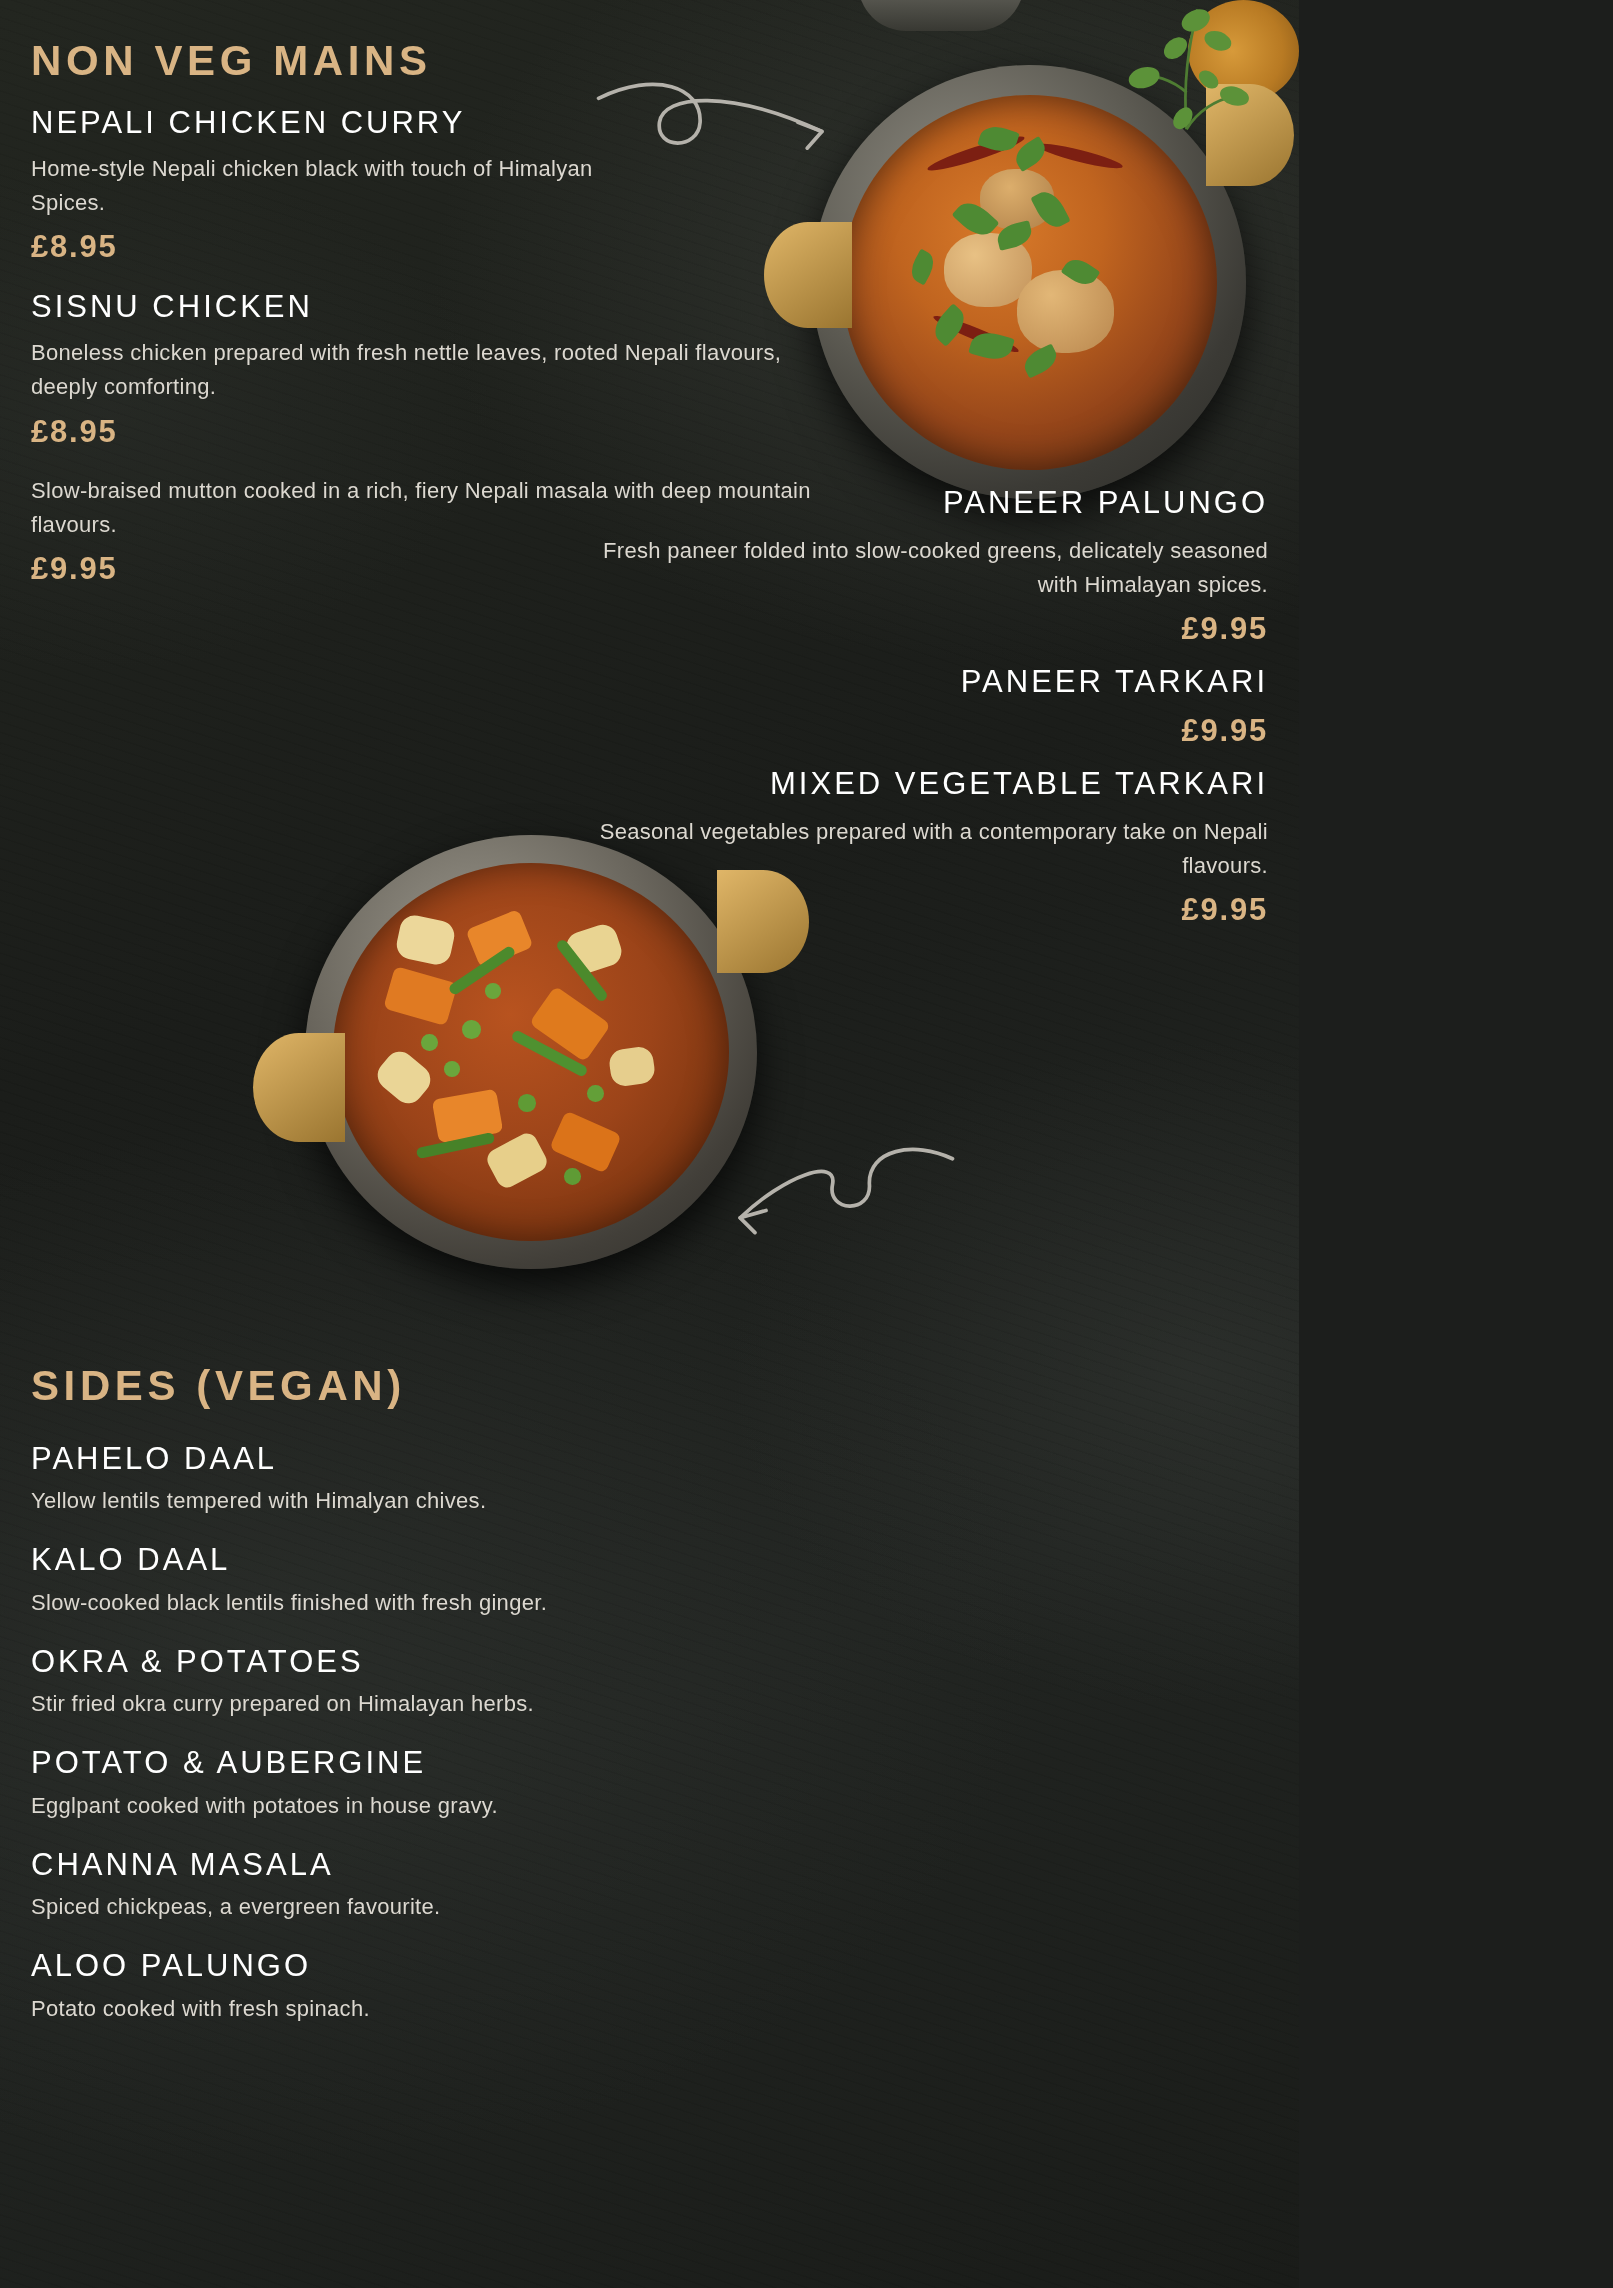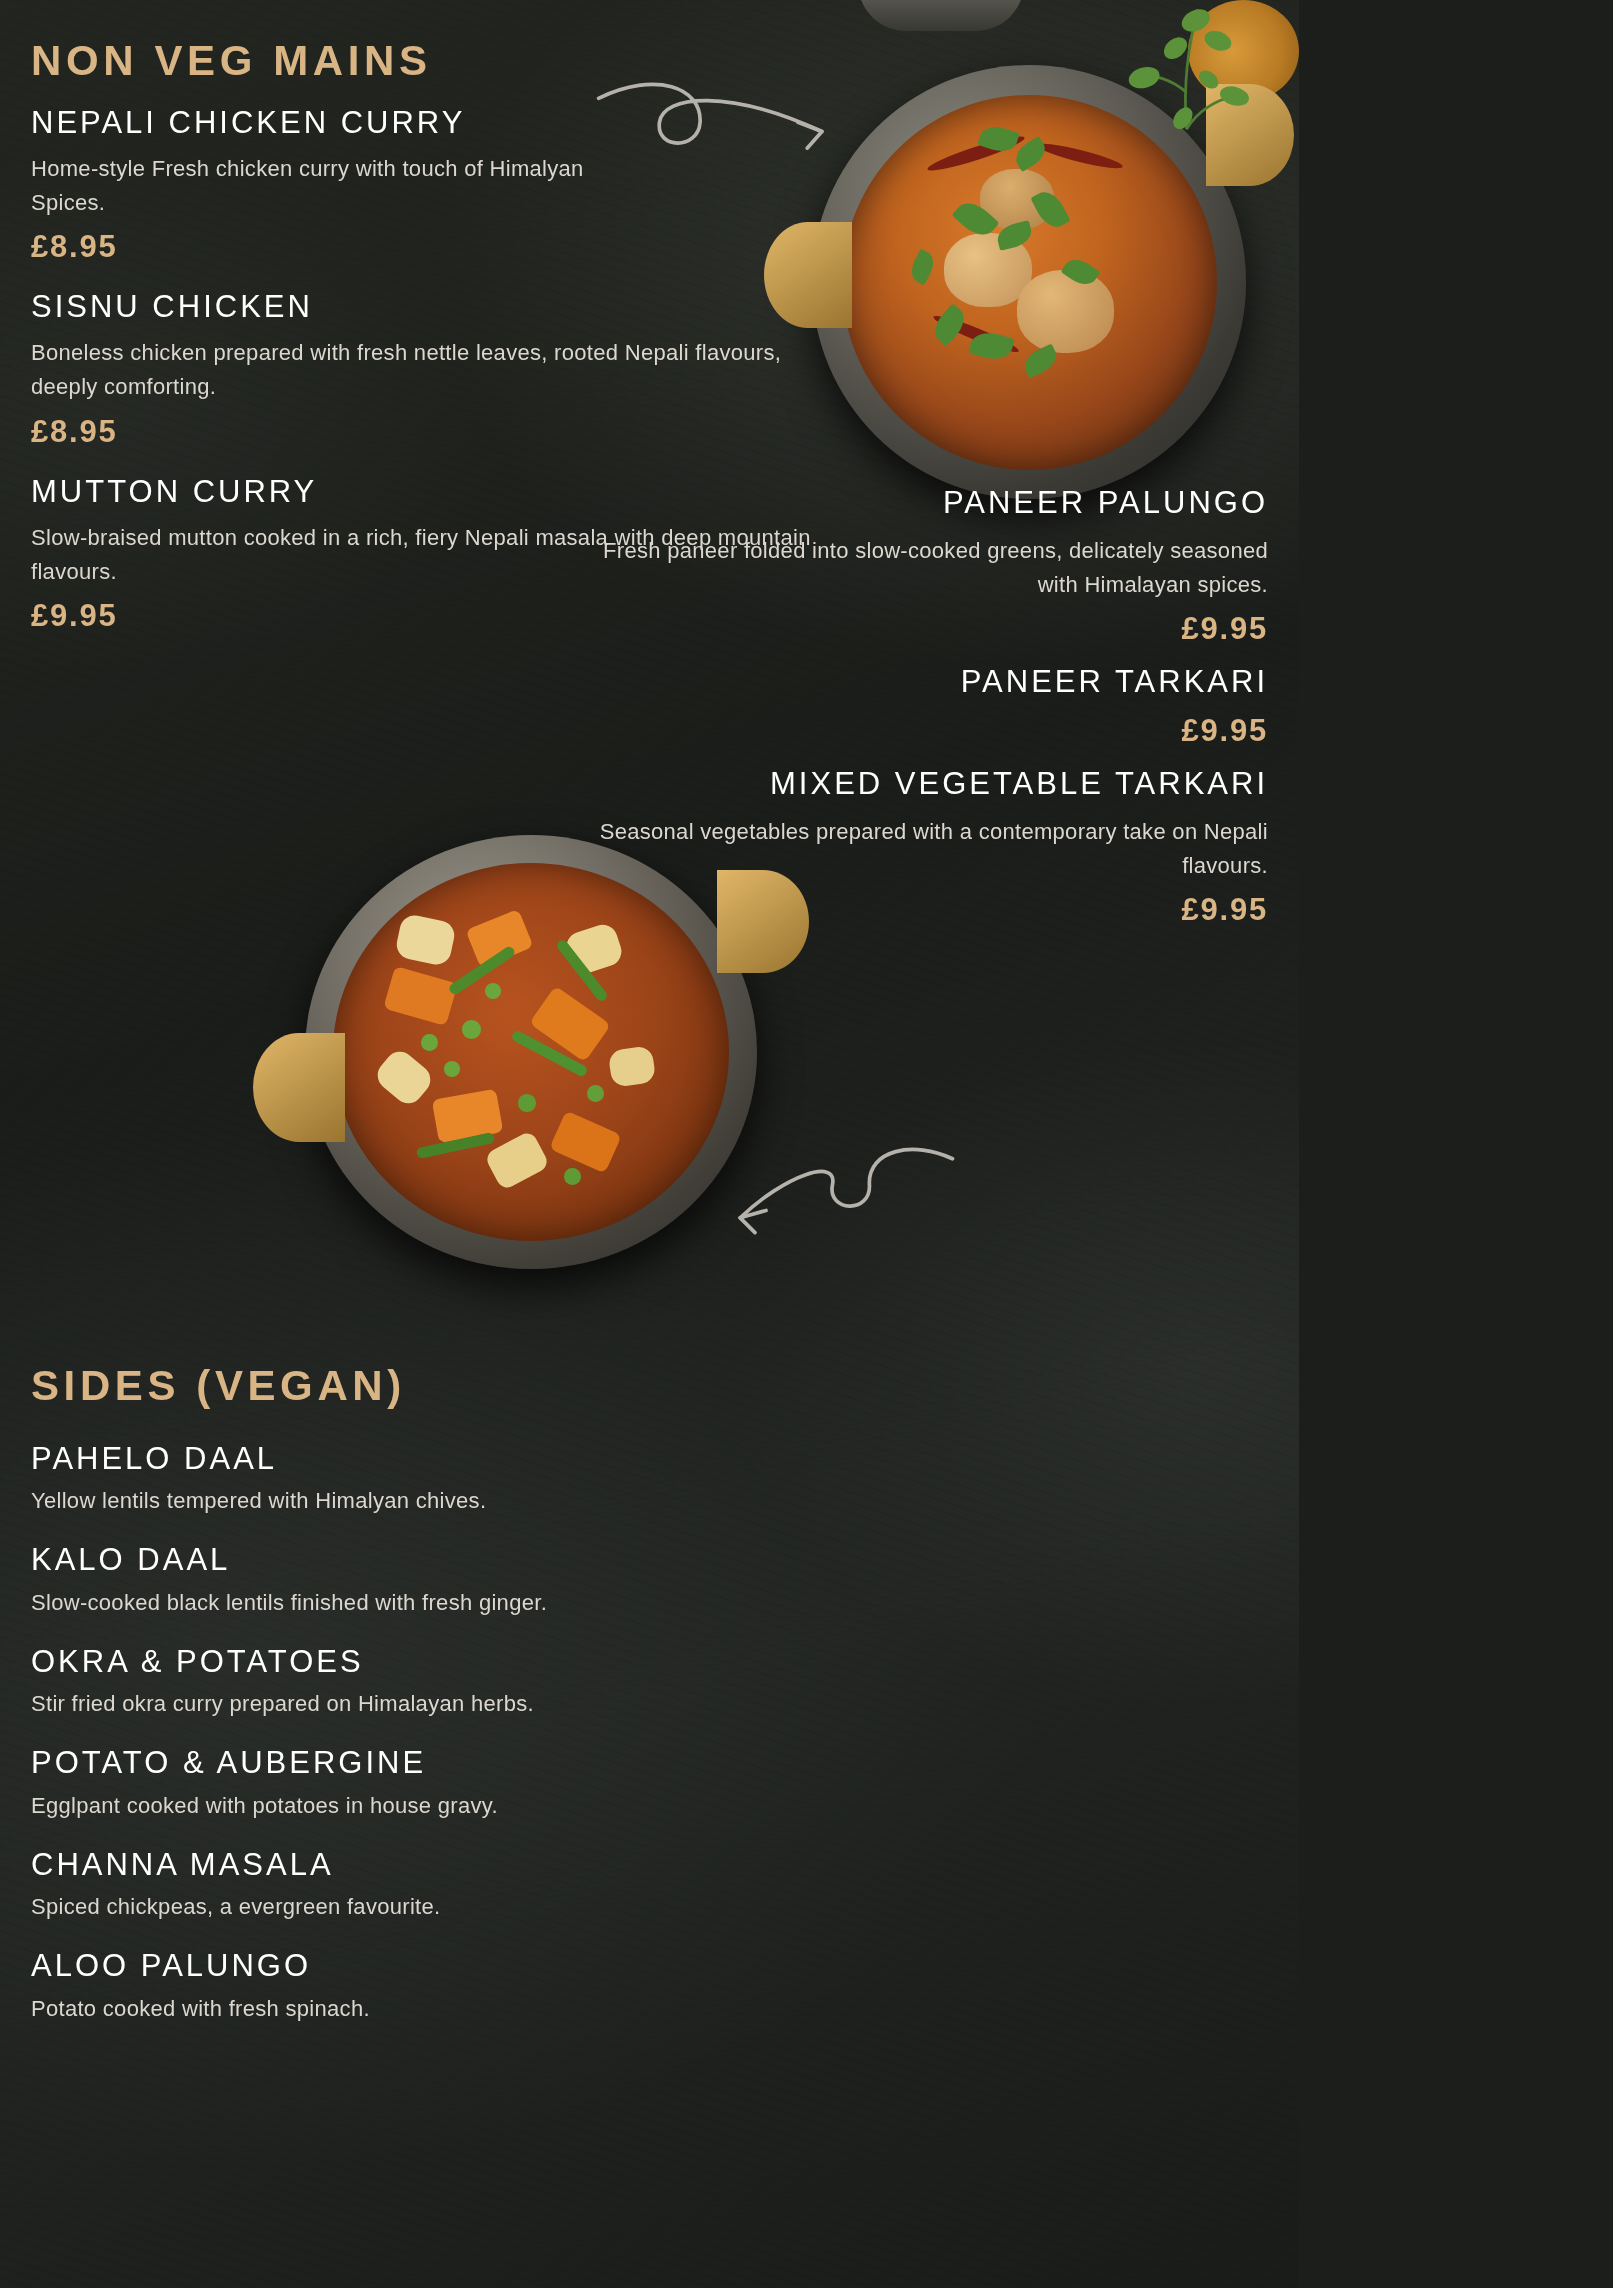--- a/index.html
+++ b/index.html
@@ -285,32 +285,31 @@
   <svg class="arrow-svg" style="left:729px; top:1144px;" width="231" height="120" viewBox="0 0 250 130">
     <path d="M242 16 C 200 -4, 150 6, 152 44 C 154 76, 106 74, 112 44 C 118 14, 60 34, 12 80" fill="none" stroke="#b5b2ab" stroke-width="4" stroke-linecap="round"></path>
     <path d="M12 80 L 40 72 M12 80 L 28 96" fill="none" stroke="#b5b2ab" stroke-width="4" stroke-linecap="round"></path>
   </svg>
 
   <div id="nonveg-block">
     <div class="section-title">NON VEG MAINS</div>
 
     <div class="dish">
       <div class="dish-name">NEPALI CHICKEN CURRY</div>
-      <div class="dish-desc" style="max-width:591px;">Home-style Fresh chicken curry with touch of Himalyan Spices.</div>
+      <div class="dish-desc" style="max-width:591px;">Home-style Nepali chicken black with touch of Himalyan Spices.</div>
       <div class="price">£8.95</div>
     </div>
 
     <div class="dish">
       <div class="dish-name">SISNU CHICKEN</div>
       <div class="dish-desc" style="max-width:794px;">Boneless chicken prepared with fresh nettle leaves, rooted Nepali flavours, deeply comforting.</div>
       <div class="price">£8.95</div>
     </div>
 
     <div class="dish">
-      <div class="dish-name">MUTTON CURRY</div>
       <div class="dish-desc" style="max-width:803px;">Slow-braised mutton cooked in a rich, fiery Nepali masala with deep mountain flavours.</div>
       <div class="price">£9.95</div>
     </div>
   </div>
 
   <div id="veg-block">
 
     <div class="dish">
       <div class="dish-name">PANEER PALUNGO</div>
       <div class="dish-desc">Fresh paneer folded into slow-cooked greens, delicately seasoned with Himalayan spices.</div>

